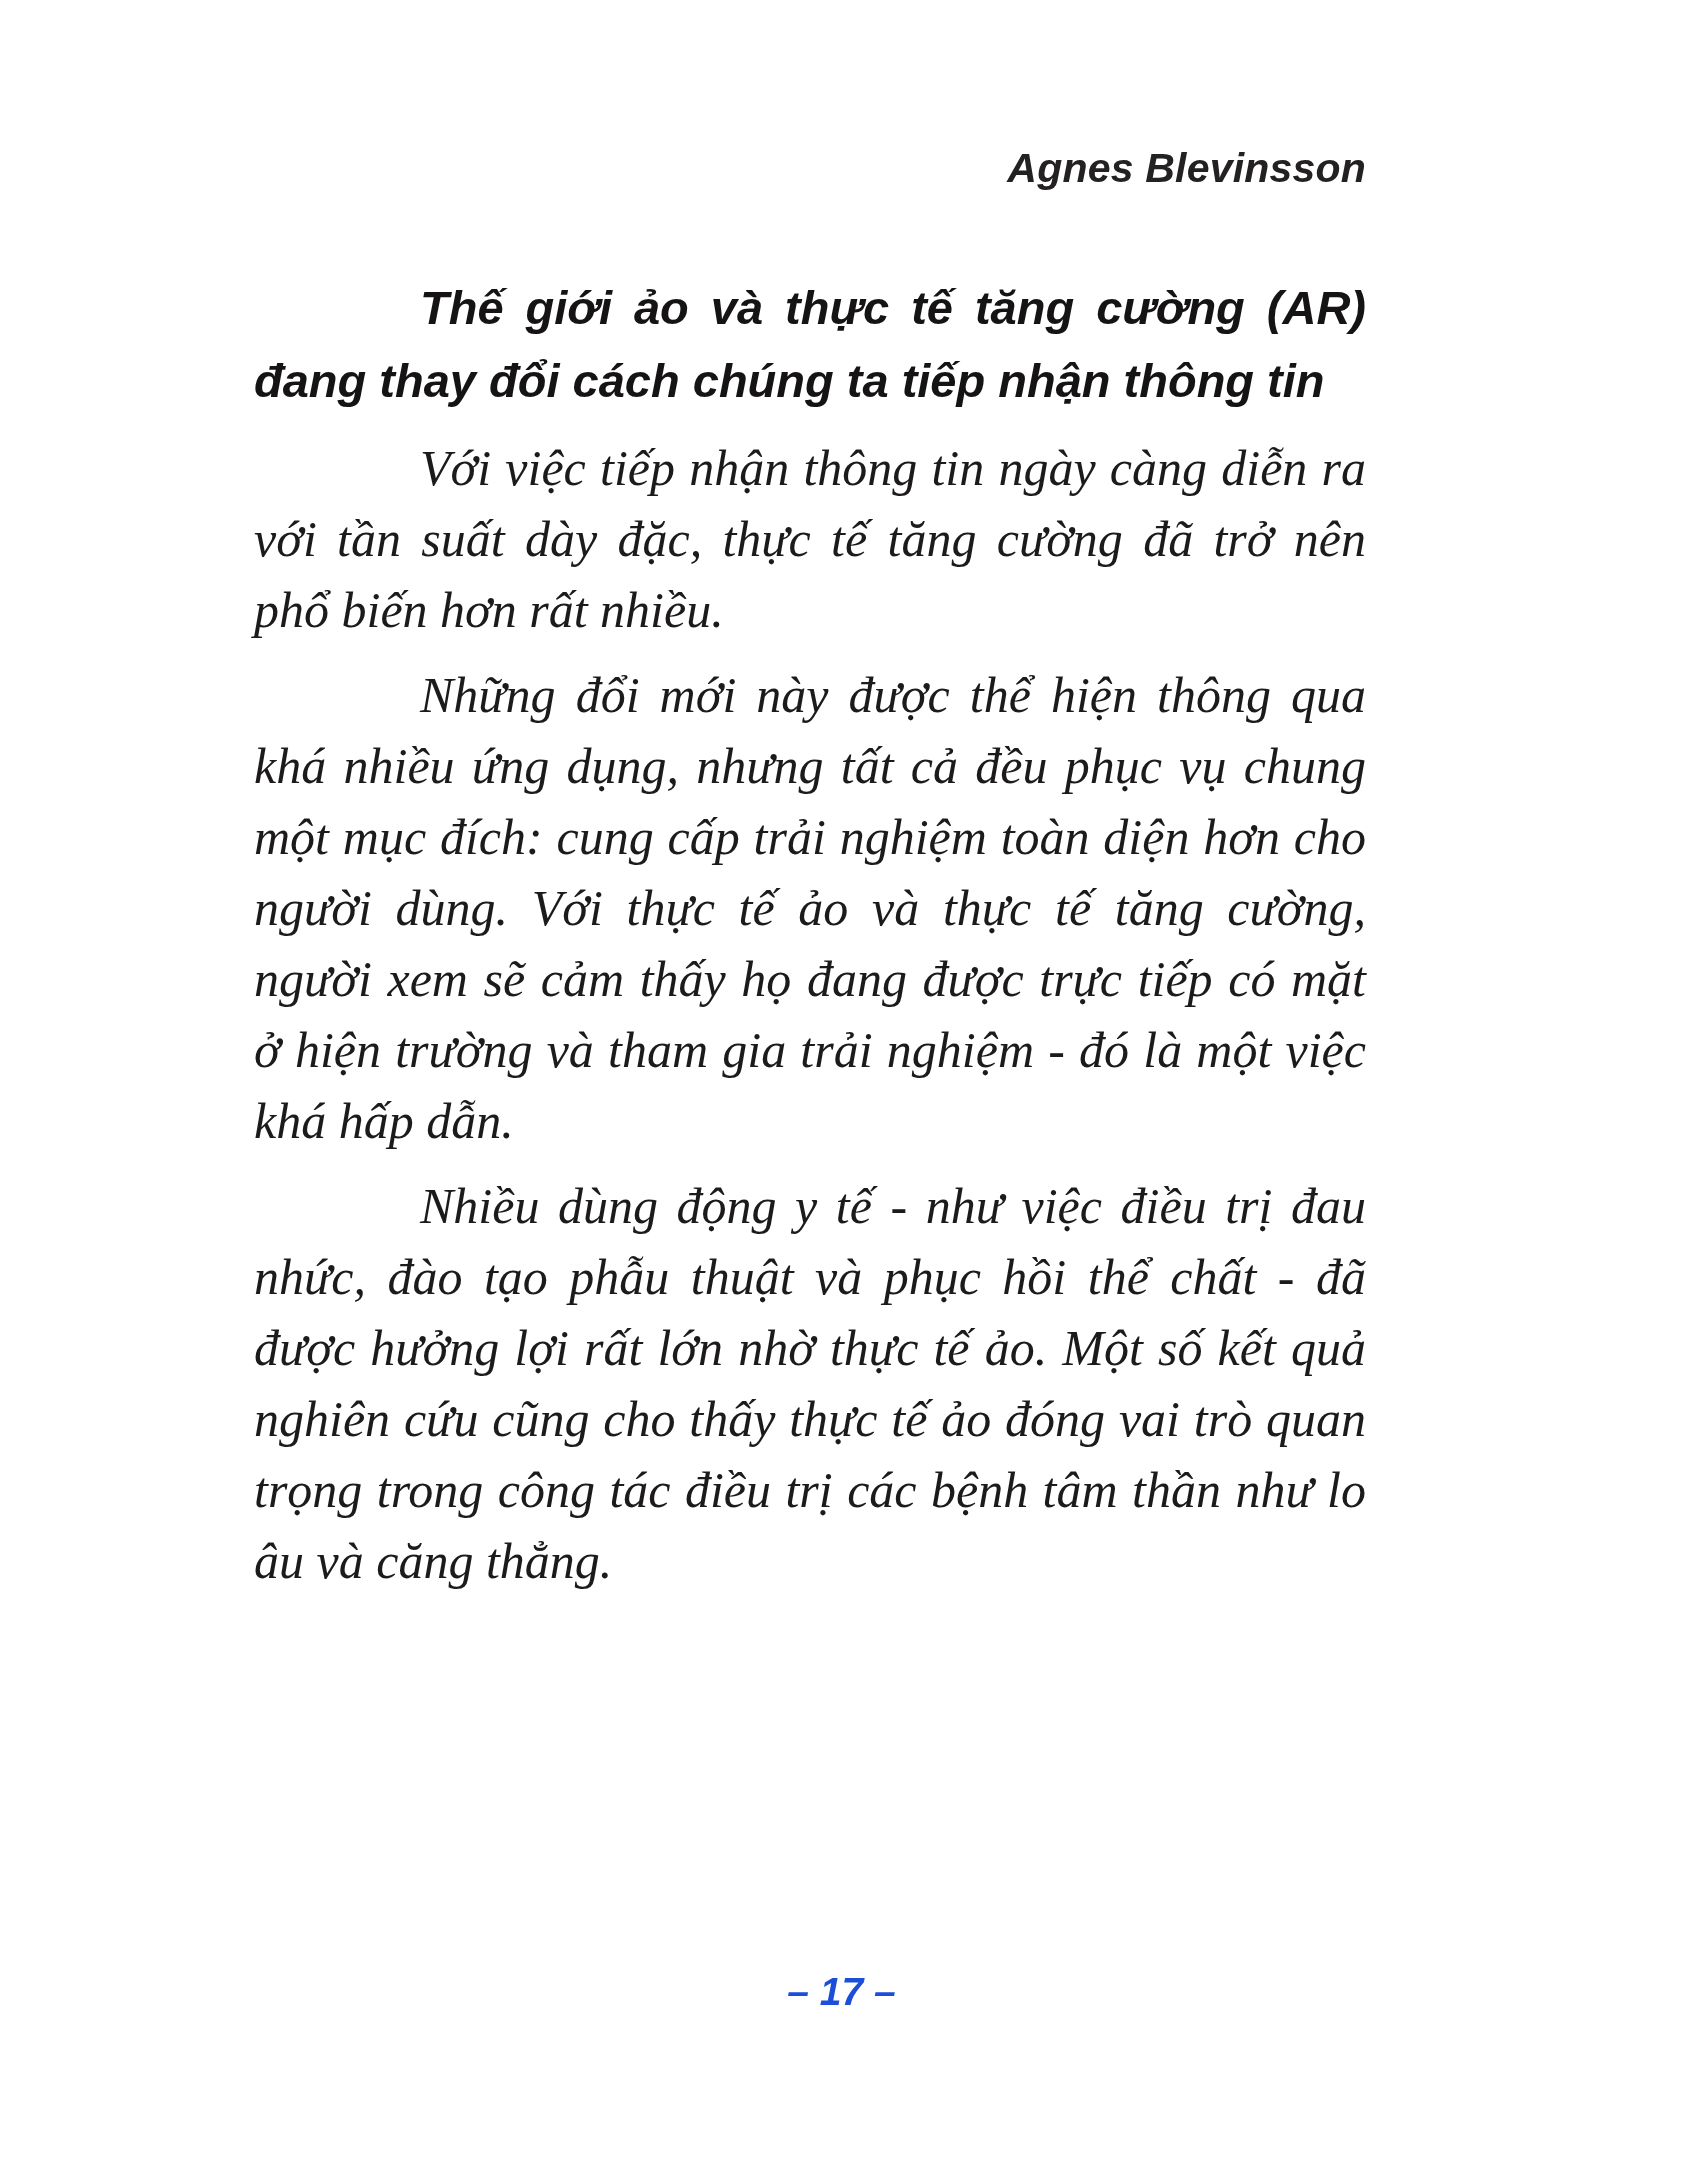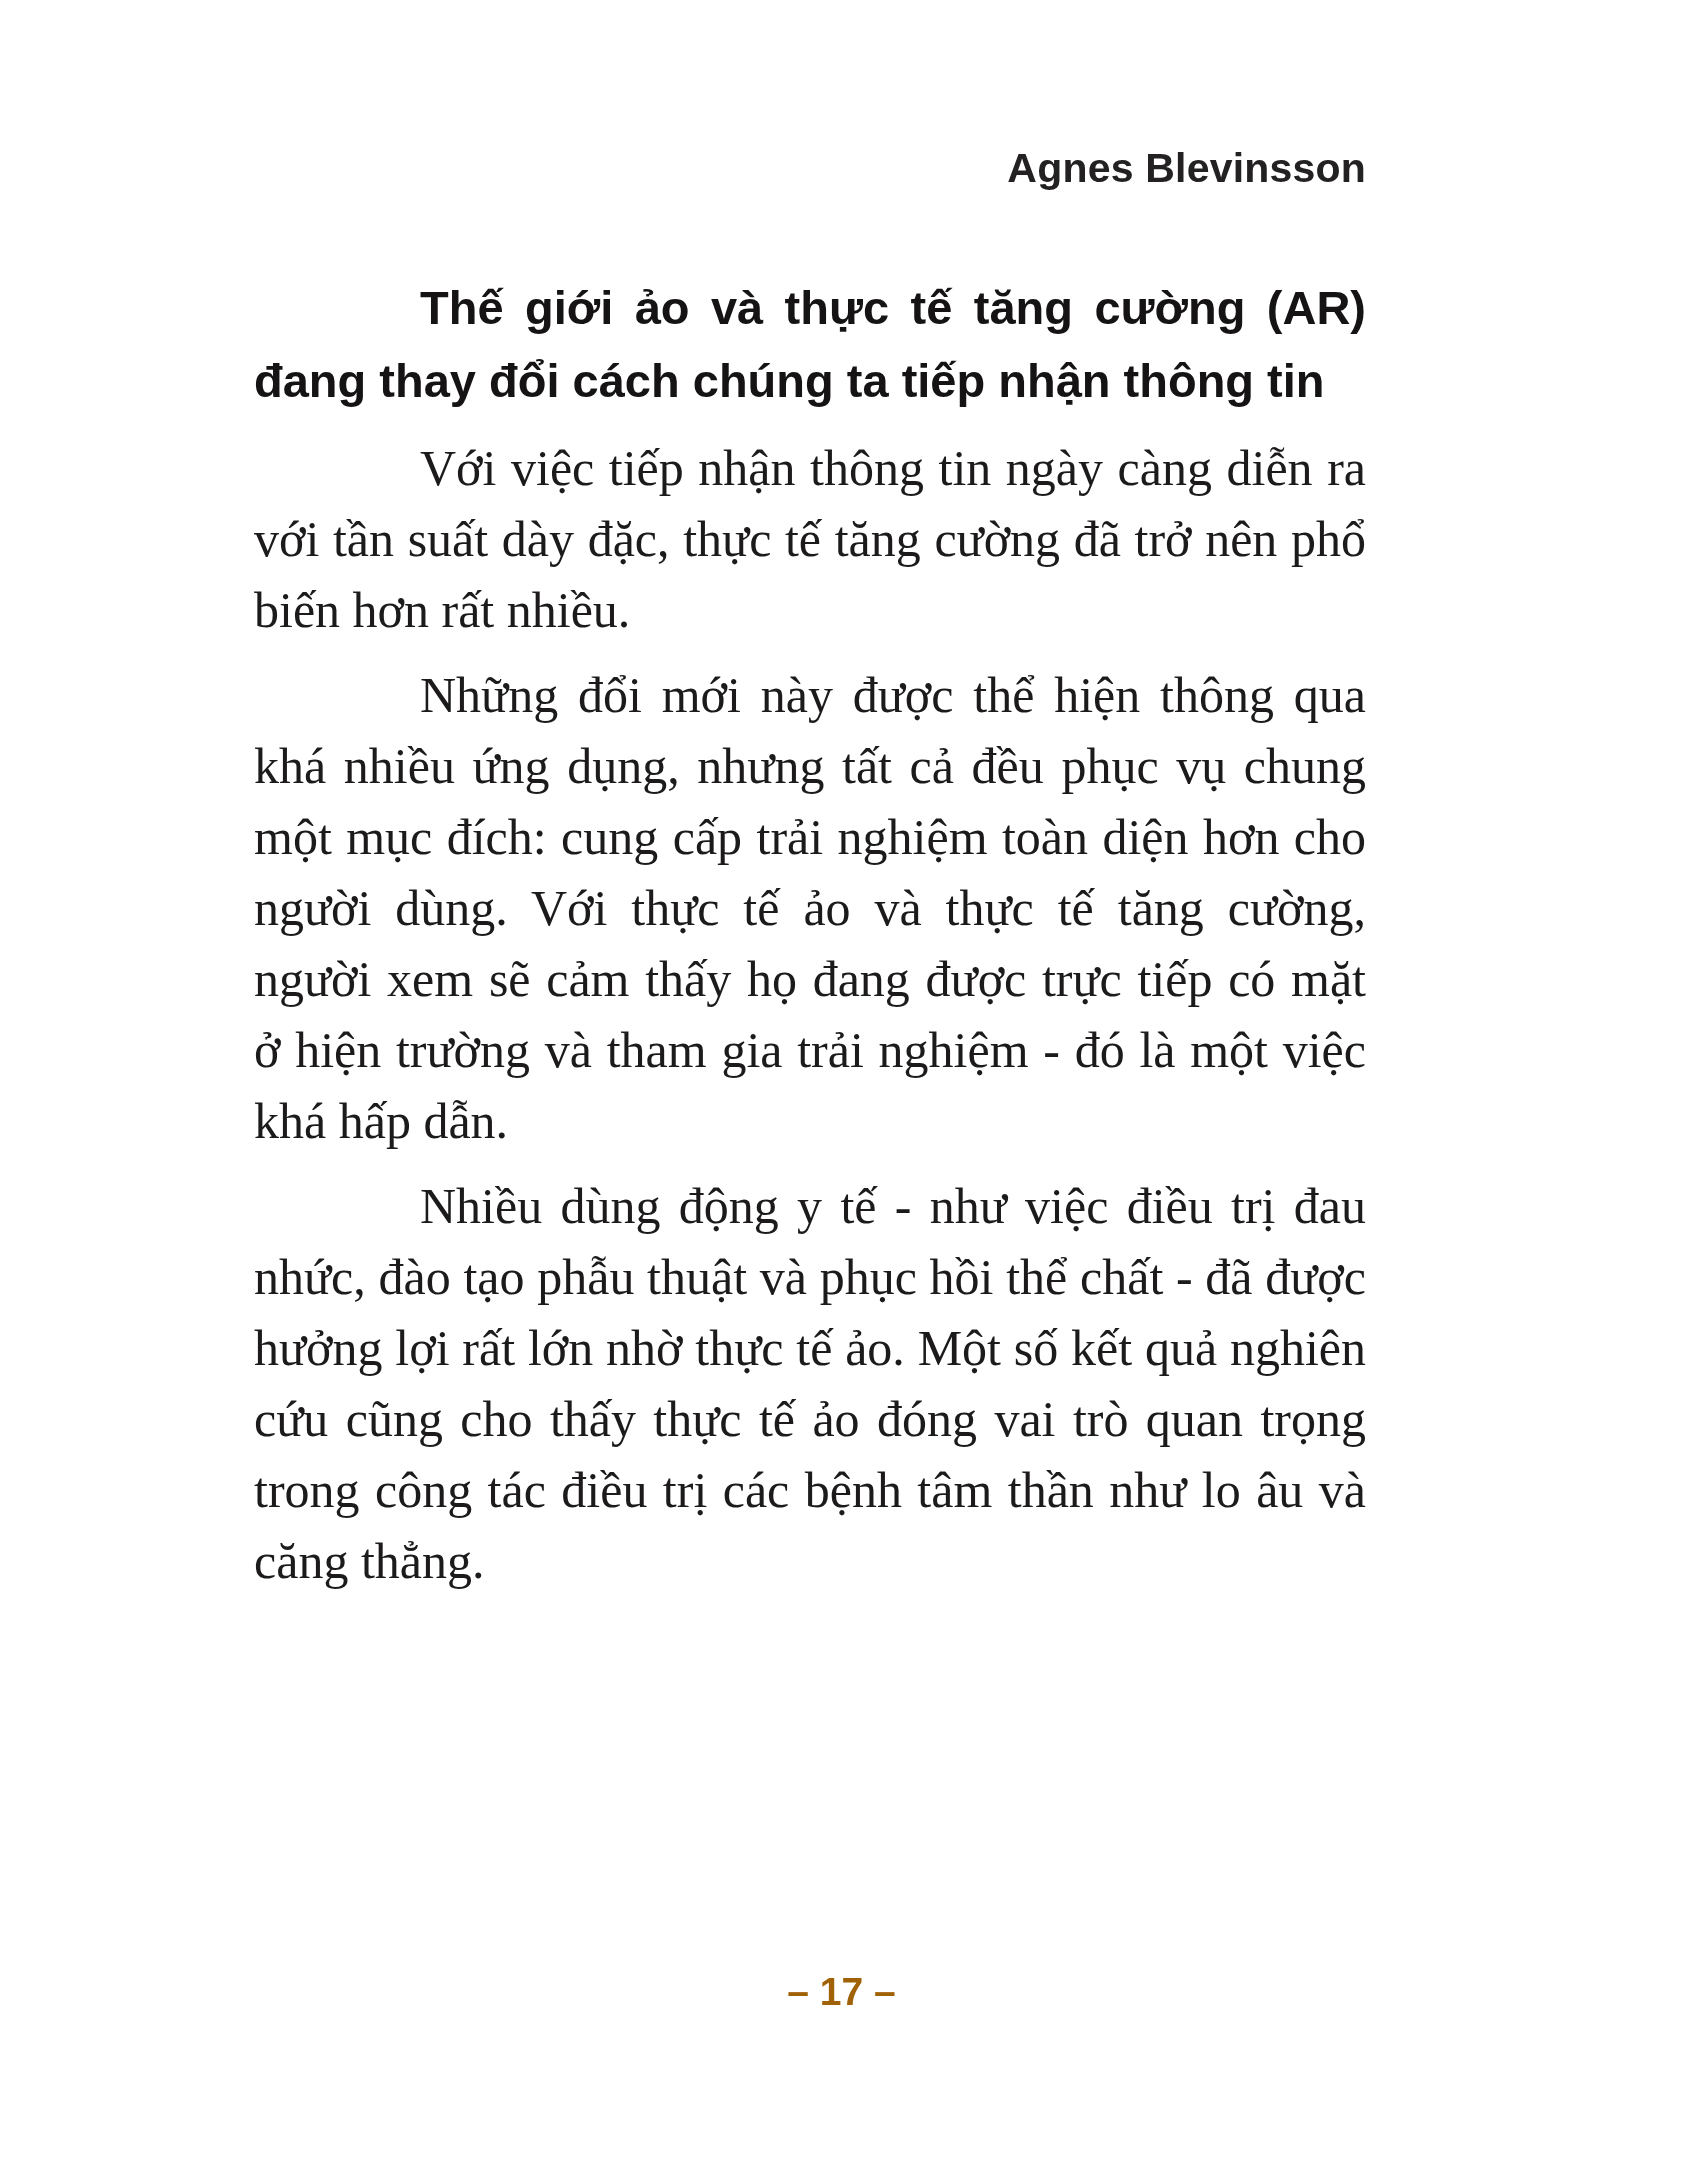--- a/index.html
+++ b/index.html
@@ -7,20 +7,21 @@
     padding: 0;
     background: #ffffff;
   }
   .page {
     position: relative;
     width: 1683px;
     height: 2178px;
     background: #ffffff;
     color: #1c1a1a;
     overflow: hidden;
+    font-style: italic;
   }
   .running-header {
     position: absolute;
     top: 145px;
     left: 254px;
     width: 1112px;
     text-align: right;
     font-family: "Liberation Sans", sans-serif;
     font-weight: 600;
     font-size: 41px;
@@ -58,21 +59,21 @@
   }
   .running-footer {
     position: absolute;
     top: 1970px;
     left: 0;
     width: 1683px;
     text-align: center;
     font-family: "Liberation Sans", sans-serif;
     font-weight: 700;
     font-size: 39px;
-    color: #a16207;
+    color: #1d4ed8;
   }
 </style>
 </head>
 <body>
 
 <div class="page">
 
   <div class="running-header">
     <span>Agnes Blevinsson</span>
   </div>

